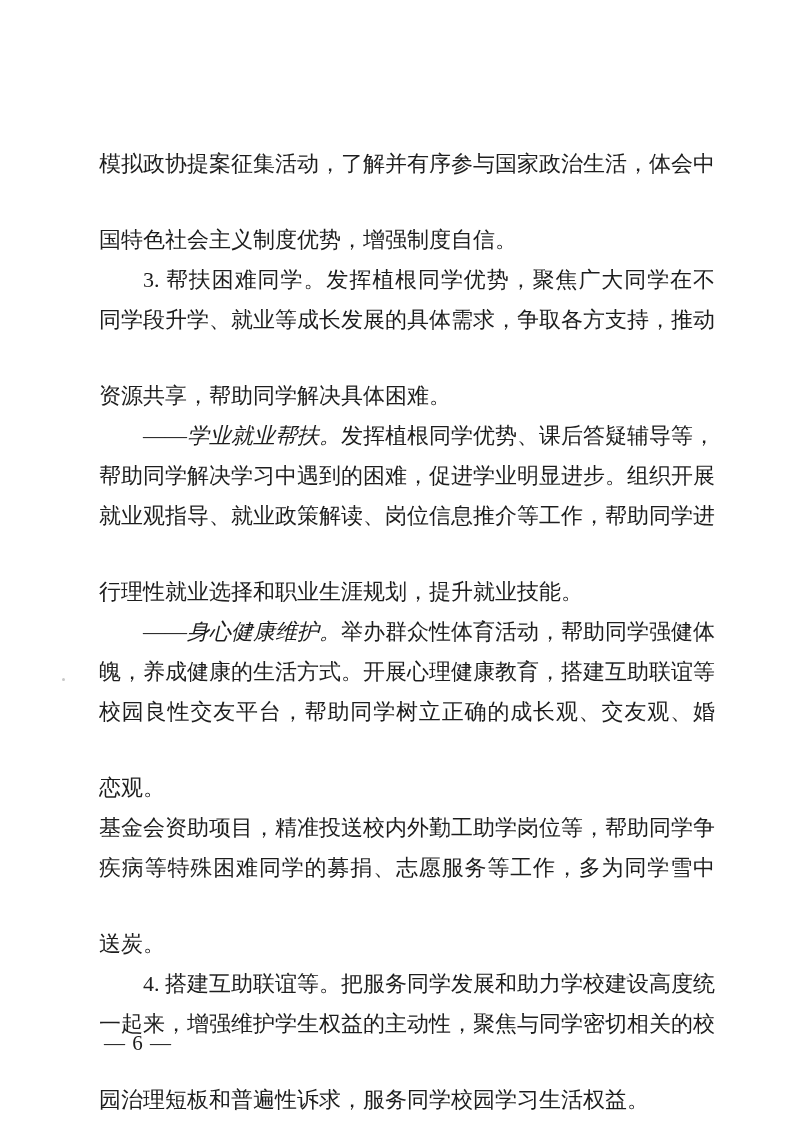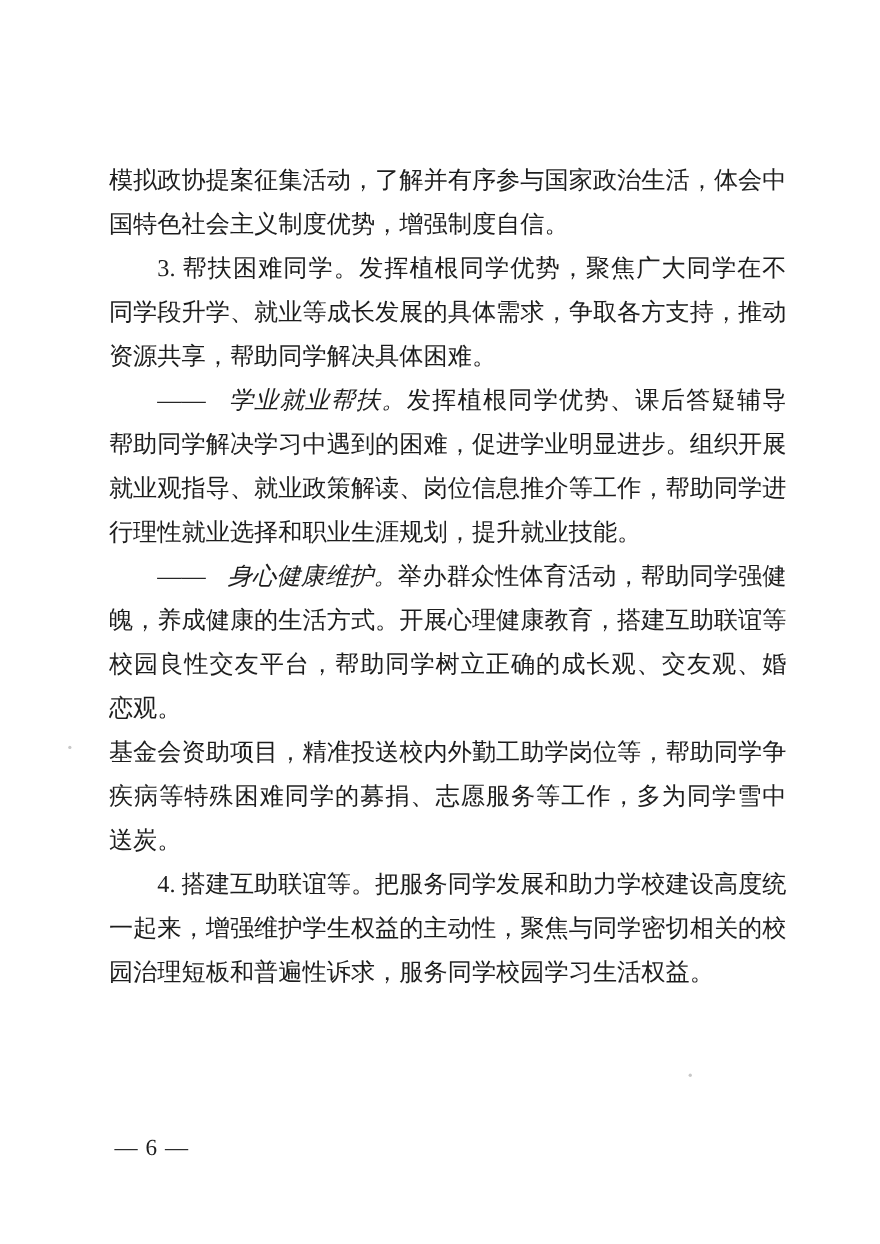--- a/index.html
+++ b/index.html
@@ -28,27 +28,27 @@
     text-align: justify;
     text-align-last: justify;
     overflow: hidden;
     font-family: Liberation Serif, serif;
   }
   .line.indent {
     padding-left: 44px;
   }
   .line.plast {
     text-align-last: auto;
+    margin-top: 36px;
   }
   .seg-body, .seg-dash, .seg-num, .seg-head, .seg-kaiti {
     color: inherit;
   }
   .seg-kaiti {
     font-style: italic;
-    margin-left: 20px;
   }
   #page-footer {
     position: absolute;
     left: 104px;
     top: 1028px;
     height: 30px;
     line-height: 30px;
     font-size: 21px;
     color: #1d1d1d;
     letter-spacing: 1px;

